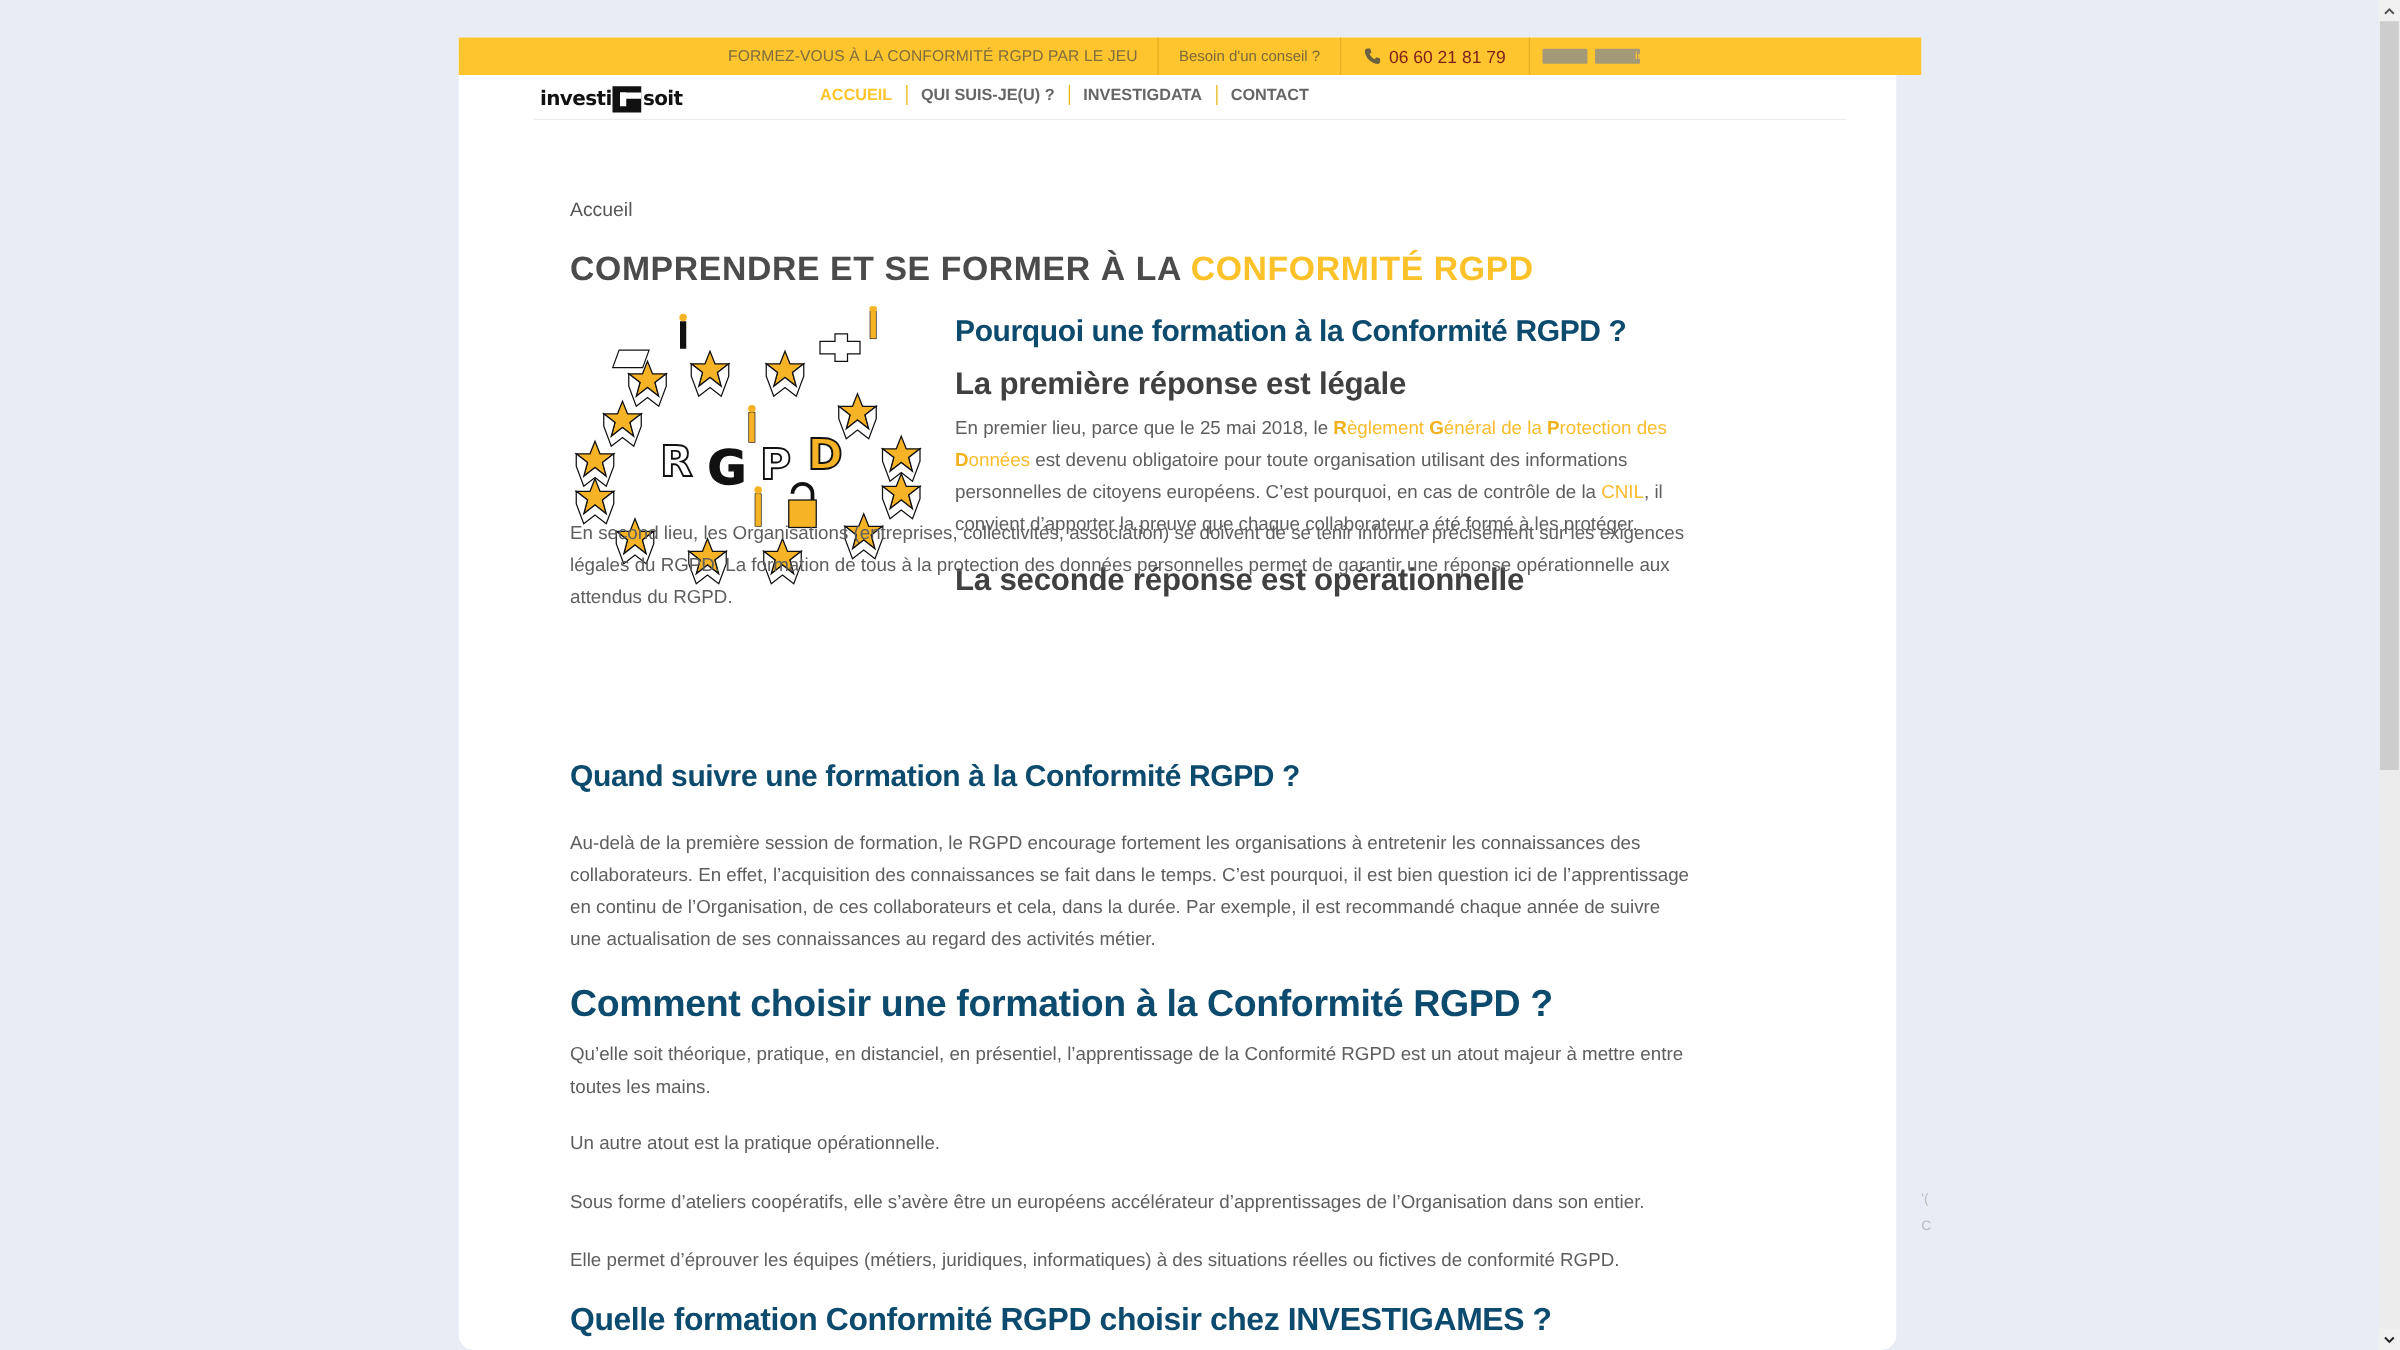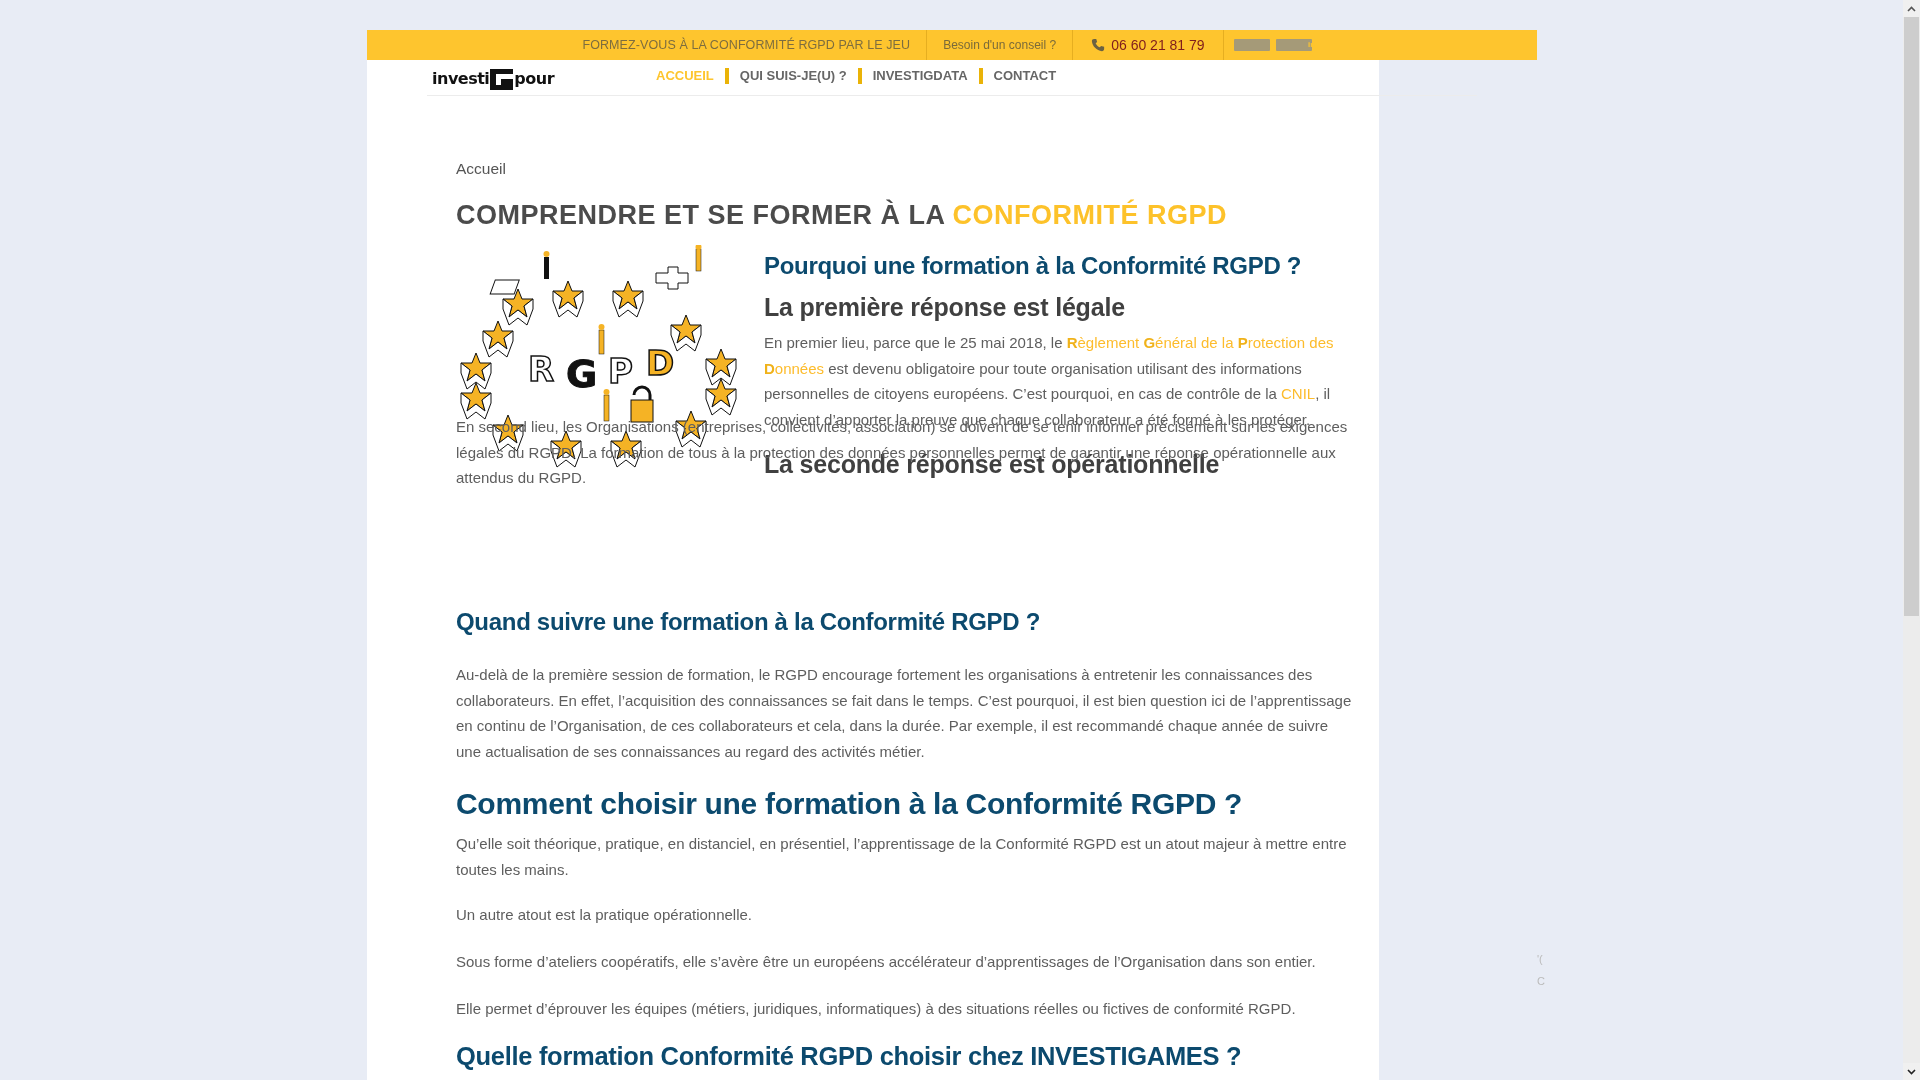--- a/index.html
+++ b/index.html
@@ -6,22 +6,23 @@
   html, body { width: 1920px; height: 1080px; overflow: hidden; }
   body {
     background: #e8ecf5;
     font-family: "Liberation Sans", "DejaVu Sans", sans-serif;
     color: #555;
     position: relative;
   }
   .page {
     position: absolute;
     left: 367px; top: 30px;
-    width: 1012px; height: 1050px;
+    width: 1150px; height: 1050px;
     background: #ffffff;
+    border-radius: 12px;
   }
   
   .topbar {
     position: absolute; left: 0; top: 0; width: 1170px; height: 30px;
     background: #fec52e;
     display: flex; align-items: center; justify-content: center;
     font-size: 12px; color: #7a6a3a;
   }
   .topbar .tb-item {
     height: 30px; display: flex; align-items: center; padding: 0 16px;
@@ -55,21 +56,21 @@
   .logo .g-block::after {
     content: ""; position: absolute; left: 6px; top: 5px; width: 17px; height: 5px; background: #fff;
   }
   .logo .g-block::before {
     content: ""; position: absolute; left: 6px; top: 5px; width: 5px; height: 11px; background: #fff;
   }
   .nav {
     position: absolute; left: 225px; top: 8px; display: flex; align-items: center;
     font-size: 13px; font-weight: bold; color: #666;
   }
-  .nav .nav-item { padding: 0 11px; border-left: 4px solid #eab308; line-height: 16px; white-space: nowrap; }
+  .nav .nav-item { padding: 0 11px; border-left: 1px solid #eab308; line-height: 16px; white-space: nowrap; }
   .nav .nav-item:first-child { border-left: none; padding-left: 4px; }
   .nav .nav-item.active { color: #fec52e; }
   
   .content { position: absolute; left: 89px; top: 0; width: 900px; }
   .breadcrumb { position: absolute; top: 130px; left: 0; font-size: 15.5px; color: #555; }
   .h1 {
     position: absolute; top: 170px; left: 0; font-size: 27px; font-weight: bold;
     color: #4b4b4b; letter-spacing: 0.5px; white-space: nowrap;
   }
   .h1 .accent { color: #fdc22a; }
@@ -111,21 +112,21 @@
           </svg>
       </span>
       <span class="sicon">in</span>
     </div>
   </div>
 
   <div class="header">
     <div class="logo">
       <span>investi</span>
       <span class="g-block"></span>
-      <span>pour</span>
+      <span>soit</span>
     </div>
     <nav class="nav">
       <span class="nav-item active">ACCUEIL</span>
       <span class="nav-item">QUI SUIS-JE(U) ?</span>
       <span class="nav-item">INVESTIGDATA</span>
       <span class="nav-item">CONTACT</span>
     </nav>
   </div>
 
   <div class="content">

